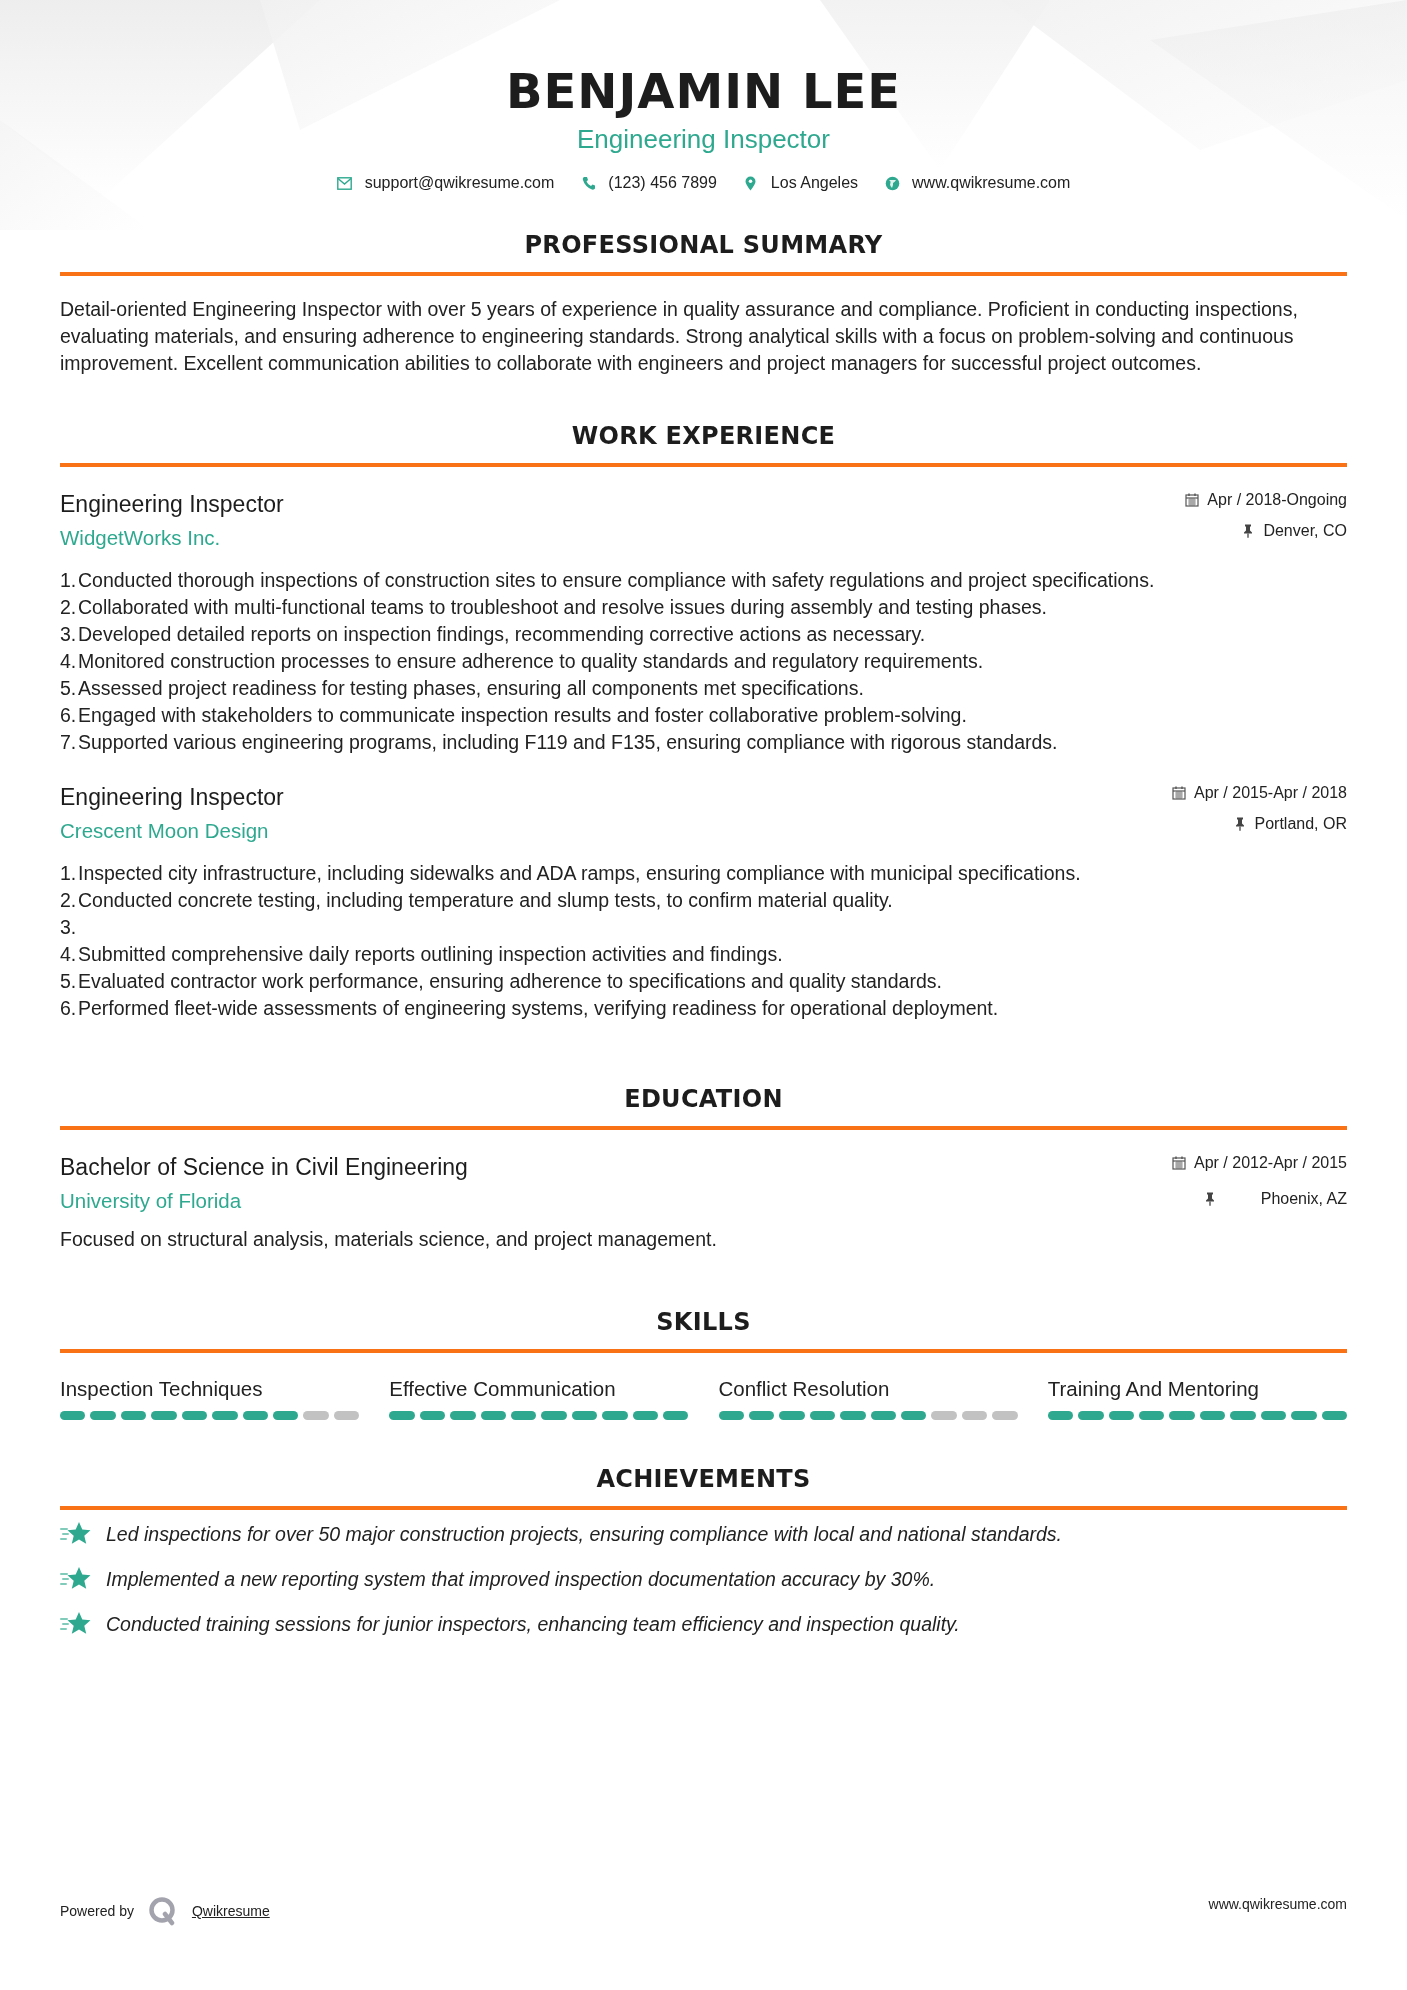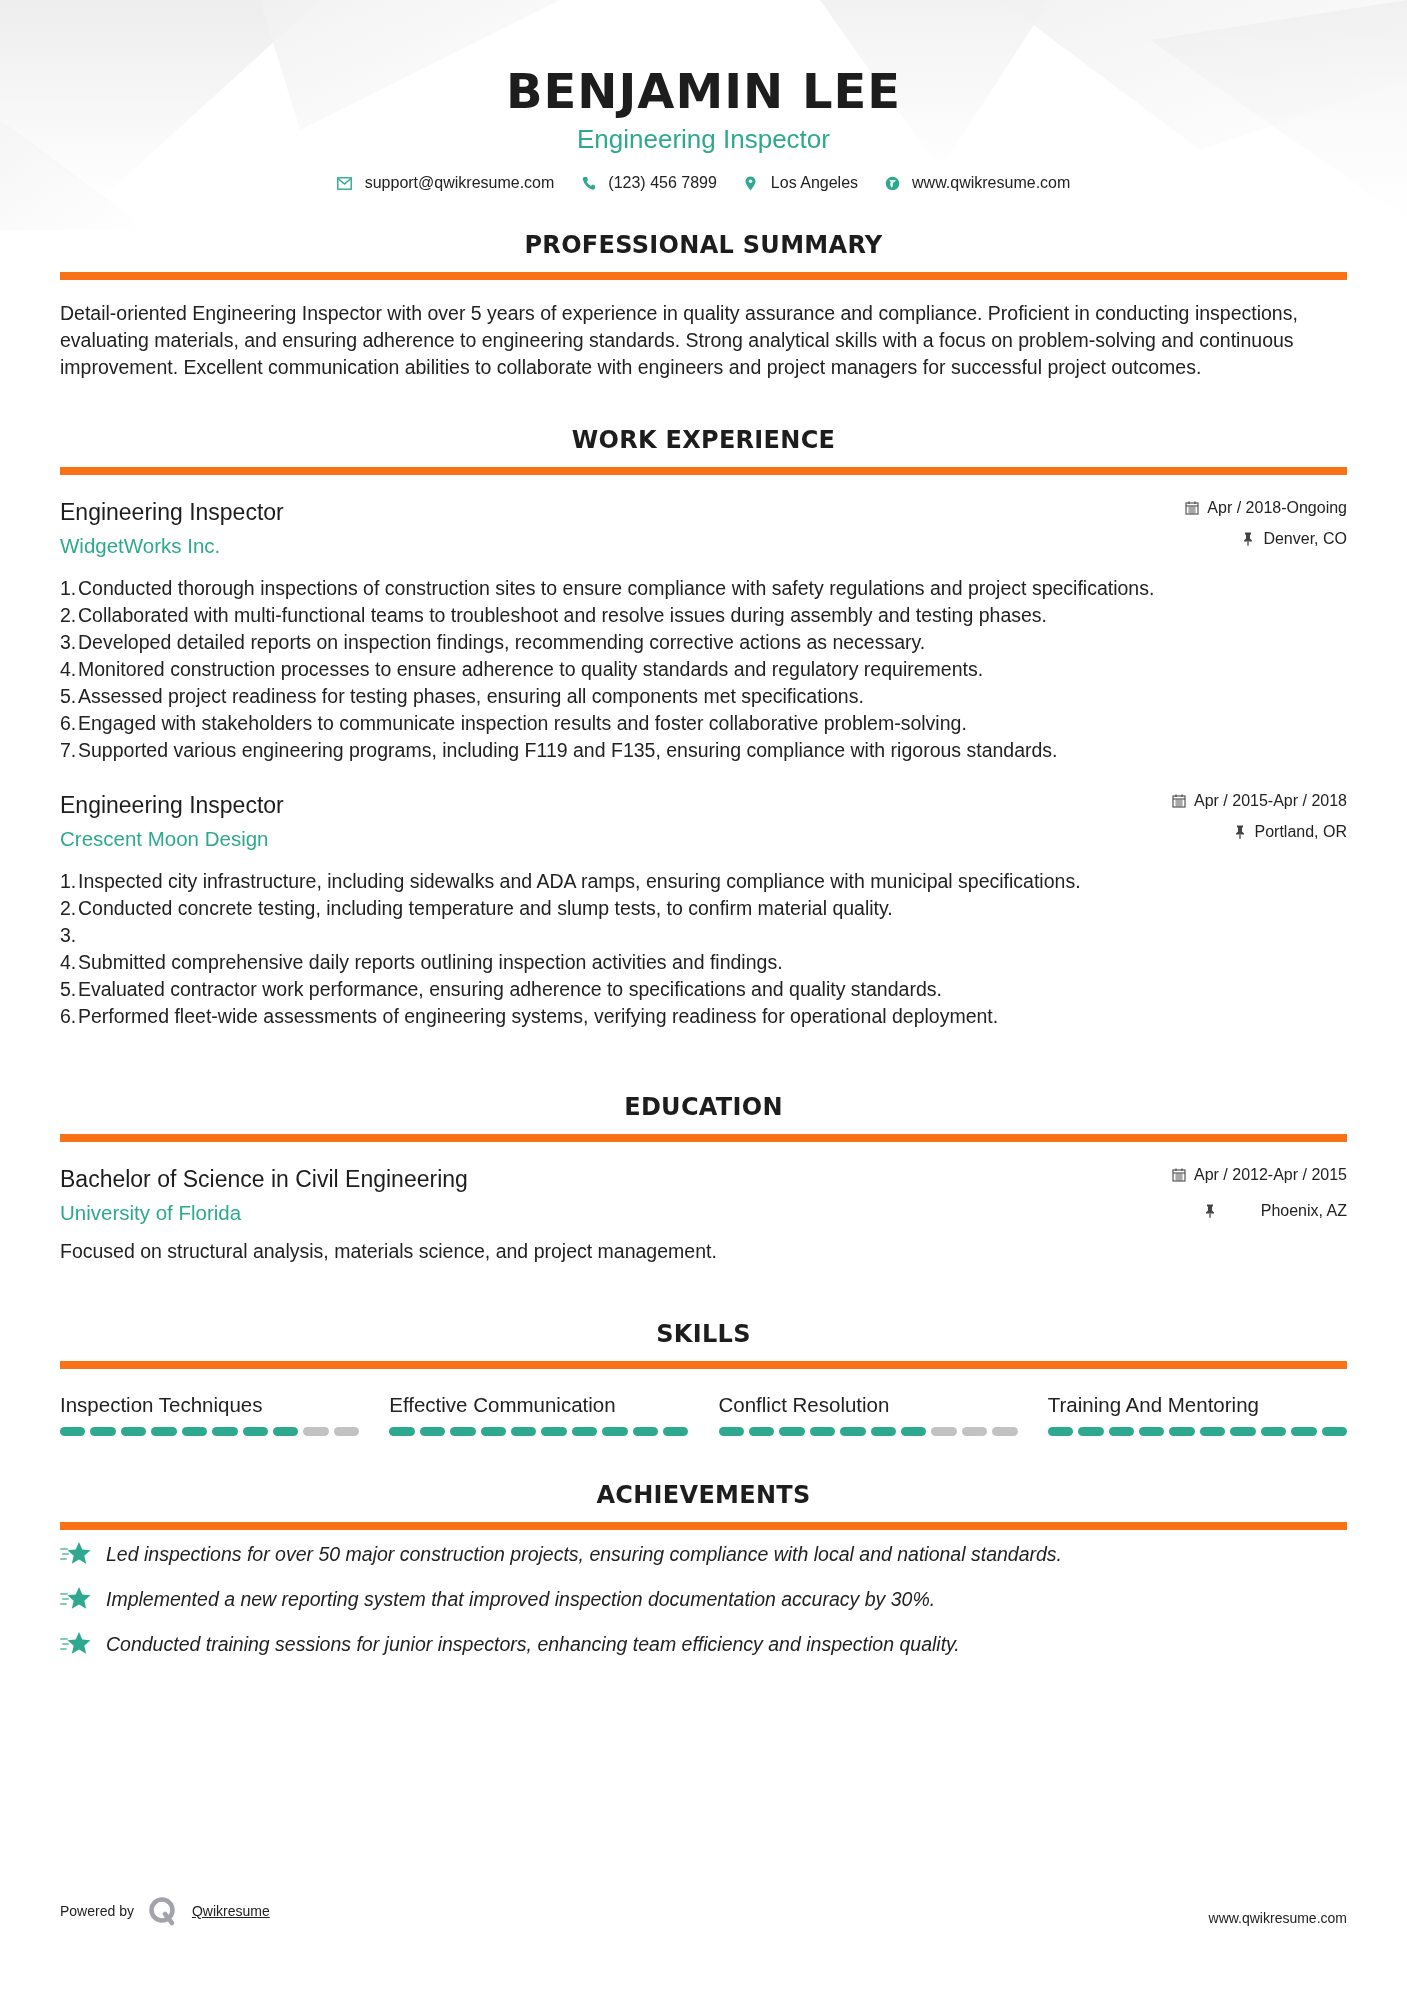--- a/index.html
+++ b/index.html
@@ -11,21 +11,21 @@
   .page { position: relative; z-index: 1; padding: 0 60px; }
 
   .header { text-align: center; padding-top: 60px; }
   .name { font-family: "DejaVu Sans", sans-serif; font-weight: bold; font-size: 48px; letter-spacing: 1px; color: #1d1d1d; line-height: 62px; }
   .role { color: #2ea98f; font-size: 26px; line-height: 30px; margin-top: 2px; }
   .contacts { display: flex; justify-content: center; align-items: flex-start; gap: 14px; margin-top: 20px; font-size: 16px; color: #222; }
   .contact { display: inline-flex; align-items: center; gap: 12px; margin: 0 6px; }
   .ci { width: 16px; height: 16px; display: inline-flex; align-items: center; justify-content: center; color: #2ea98f; }
 
   .section { margin-top: 30px; }
-  .sec-title { text-align: center; font-family: "DejaVu Sans", sans-serif; font-weight: bold; font-size: 24px; color: #1d1d1d; letter-spacing: 0.3px; line-height: 30px; padding-bottom: 12px; border-bottom: 8px solid #f97316; }
+  .sec-title { text-align: center; font-family: "DejaVu Sans", sans-serif; font-weight: bold; font-size: 24px; color: #1d1d1d; letter-spacing: 0.3px; line-height: 30px; padding-bottom: 12px; border-bottom: 4px solid #f97316; }
 
   .summary { font-size: 19.5px; line-height: 27px; color: #222; margin-top: 20px; }
 
   .job { margin-top: 22px; }
   .job-head { display: flex; justify-content: space-between; align-items: flex-start; }
   .job-title { font-size: 23px; color: #1d1d1d; line-height: 30px; }
   .job-org { font-size: 20.5px; color: #2ea98f; line-height: 30px; margin-top: 4px; }
   .job-meta { text-align: right; font-size: 16px; color: #222; }
   .meta-row { display: flex; justify-content: flex-end; align-items: center; gap: 8px; line-height: 22px; }
   .meta-row + .meta-row { margin-top: 9px; }
@@ -40,21 +40,21 @@
   .skills { display: grid; grid-template-columns: repeat(4, 1fr); column-gap: 30px; margin-top: 22px; }
   .skill-name { font-size: 20.5px; line-height: 28px; color: #222; }
   .skill-bar { display: flex; gap: 5px; margin-top: 8px; }
   .seg { flex: 1; height: 9px; border-radius: 5px; background: #2ea98f; }
   .seg.off { background: #c2c2c2; }
 
   .ach-list { margin-top: 10px; font-style: italic; }
   .ach { display: flex; align-items: center; gap: 14px; font-size: 19.5px; line-height: 27px; color: #222; margin-bottom: 17px; }
   .ach-ico { width: 32px; height: 28px; flex: 0 0 32px; }
 
-  .footer { position: absolute; left: 60px; right: 60px; top: 1896px; display: flex; justify-content: space-between; align-items: flex-end; font-size: 14px; color: #222; }
+  .footer { position: absolute; left: 60px; right: 60px; top: 1896px; display: flex; justify-content: space-between; align-items: flex-start; font-size: 14px; color: #222; }
   .powered { display: flex; align-items: center; gap: 14px; }
   .brand-link { color: #222; text-decoration: underline; }
 </style>
 </head>
 <body>
 
 <svg class="bg-geo" viewBox="0 0 1407 230" preserveAspectRatio="none">
   <defs>
     <linearGradient id="g1" x1="0" y1="0" x2="0" y2="1">
       <stop offset="0" stop-color="#e9e9e9"></stop>

